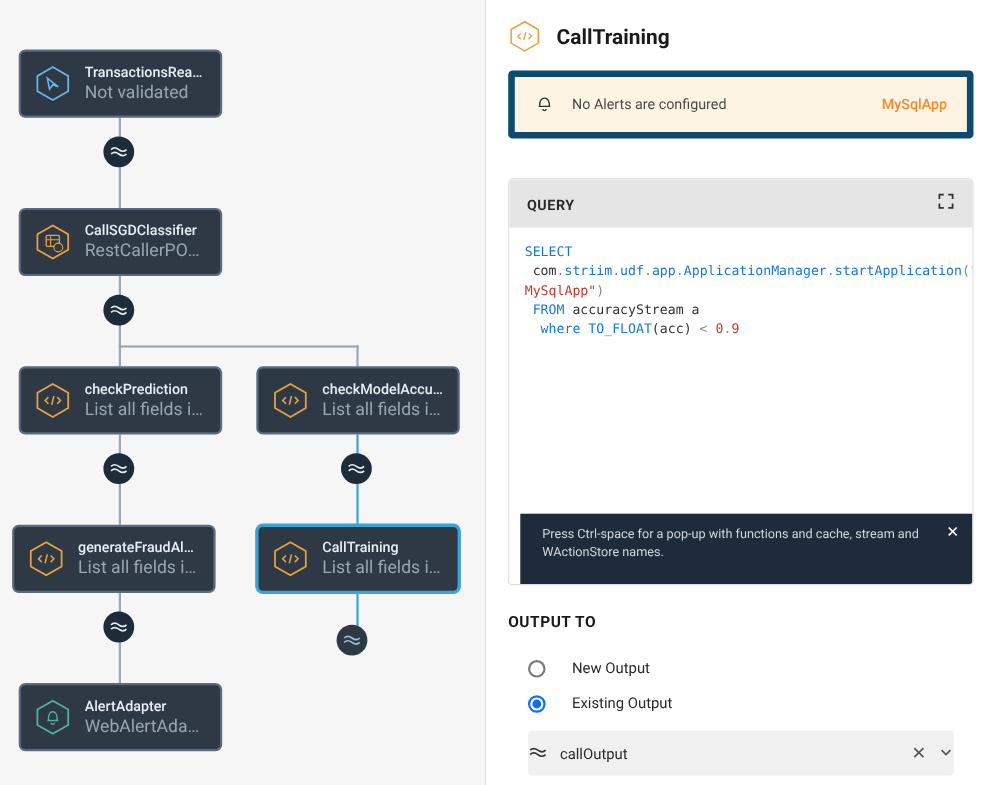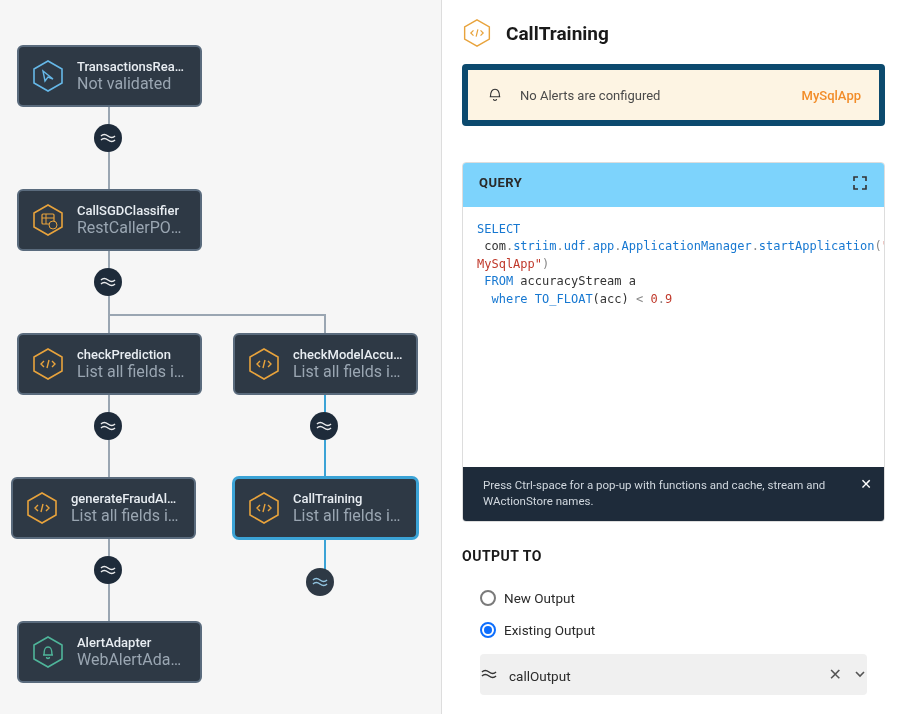--- a/index.html
+++ b/index.html
@@ -116,24 +116,24 @@
     font-weight: 500;
     cursor: pointer;
   }
   .query-box {
     border: 1px solid #ddd;
     border-radius: 4px;
     margin-right: 8px;
     overflow: hidden;
   }
   .query-hdr {
-    background: #7dd3fc;
+    background: #e5e5e5;
     padding: 12px 16px;
     display: flex;
-    align-items: flex-start;
+    align-items: flex-end;
     justify-content: space-between;
   }
   .query-label {
     font-size: 13px;
     font-weight: 700;
     letter-spacing: 0.5px;
     color: #2a2a2a;
   }
   .query-editor {
     background: #ffffff;
@@ -148,23 +148,24 @@
   }
   .tk-kw { color: #1778d1; }
   .tk-fn { color: #1778d1; }
   .tk-str { color: #c0392b; }
   .tk-num { color: #c0392b; }
   .tk-p { color: #888; }
   .query-hint {
     background: #1e2b3a;
     color: #d0d7de;
     font-size: 11.5px;
-    padding: 10px 40px 12px 20px;
+    padding: 10px 40px 22px 20px;
     position: relative;
     line-height: 1.4;
+    margin-left: 10px;
   }
   .hint-close {
     position: absolute;
     right: 12px;
     top: 8px;
     color: #fff;
     cursor: pointer;
     font-size: 14px;
   }
   .output-section {
@@ -174,21 +175,21 @@
   .out-title {
     font-size: 14px;
     font-weight: 700;
     letter-spacing: 0.5px;
     color: #1a1a1a;
     margin-bottom: 18px;
   }
   .radio-row {
     display: flex;
     align-items: center;
-    gap: 8px;
+    gap: 24px;
     padding: 8px 18px;
     cursor: pointer;
   }
   .radio {
     width: 16px; height: 16px;
     border: 2px solid #7a7a7a;
     border-radius: 50%;
     display: flex; align-items: center; justify-content: center;
   }
   .radio.checked { border-color: #0d6efd; }

